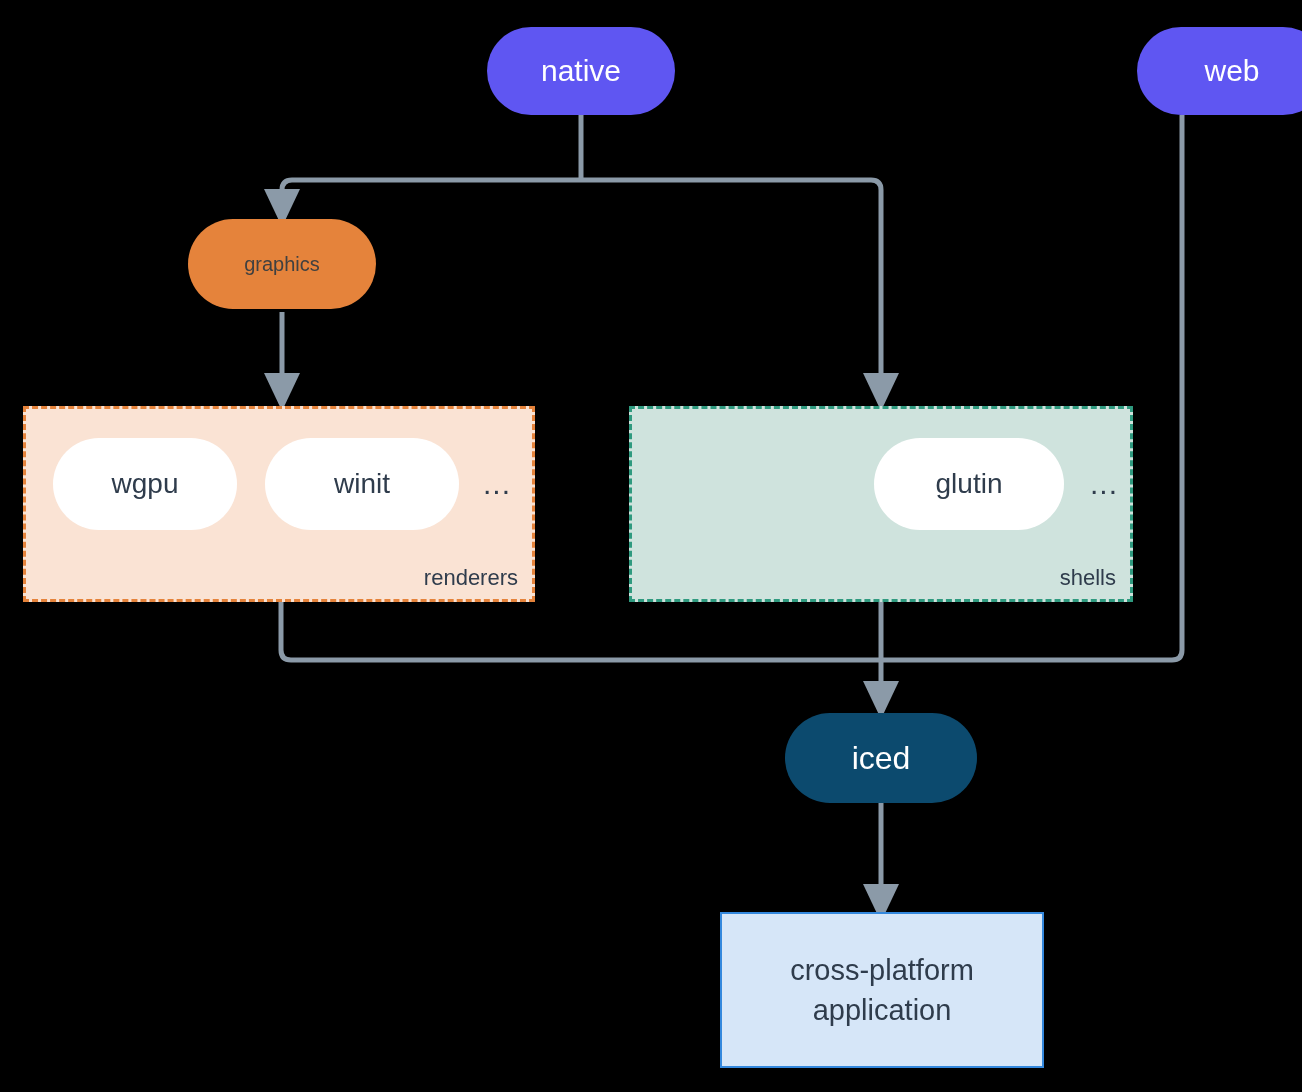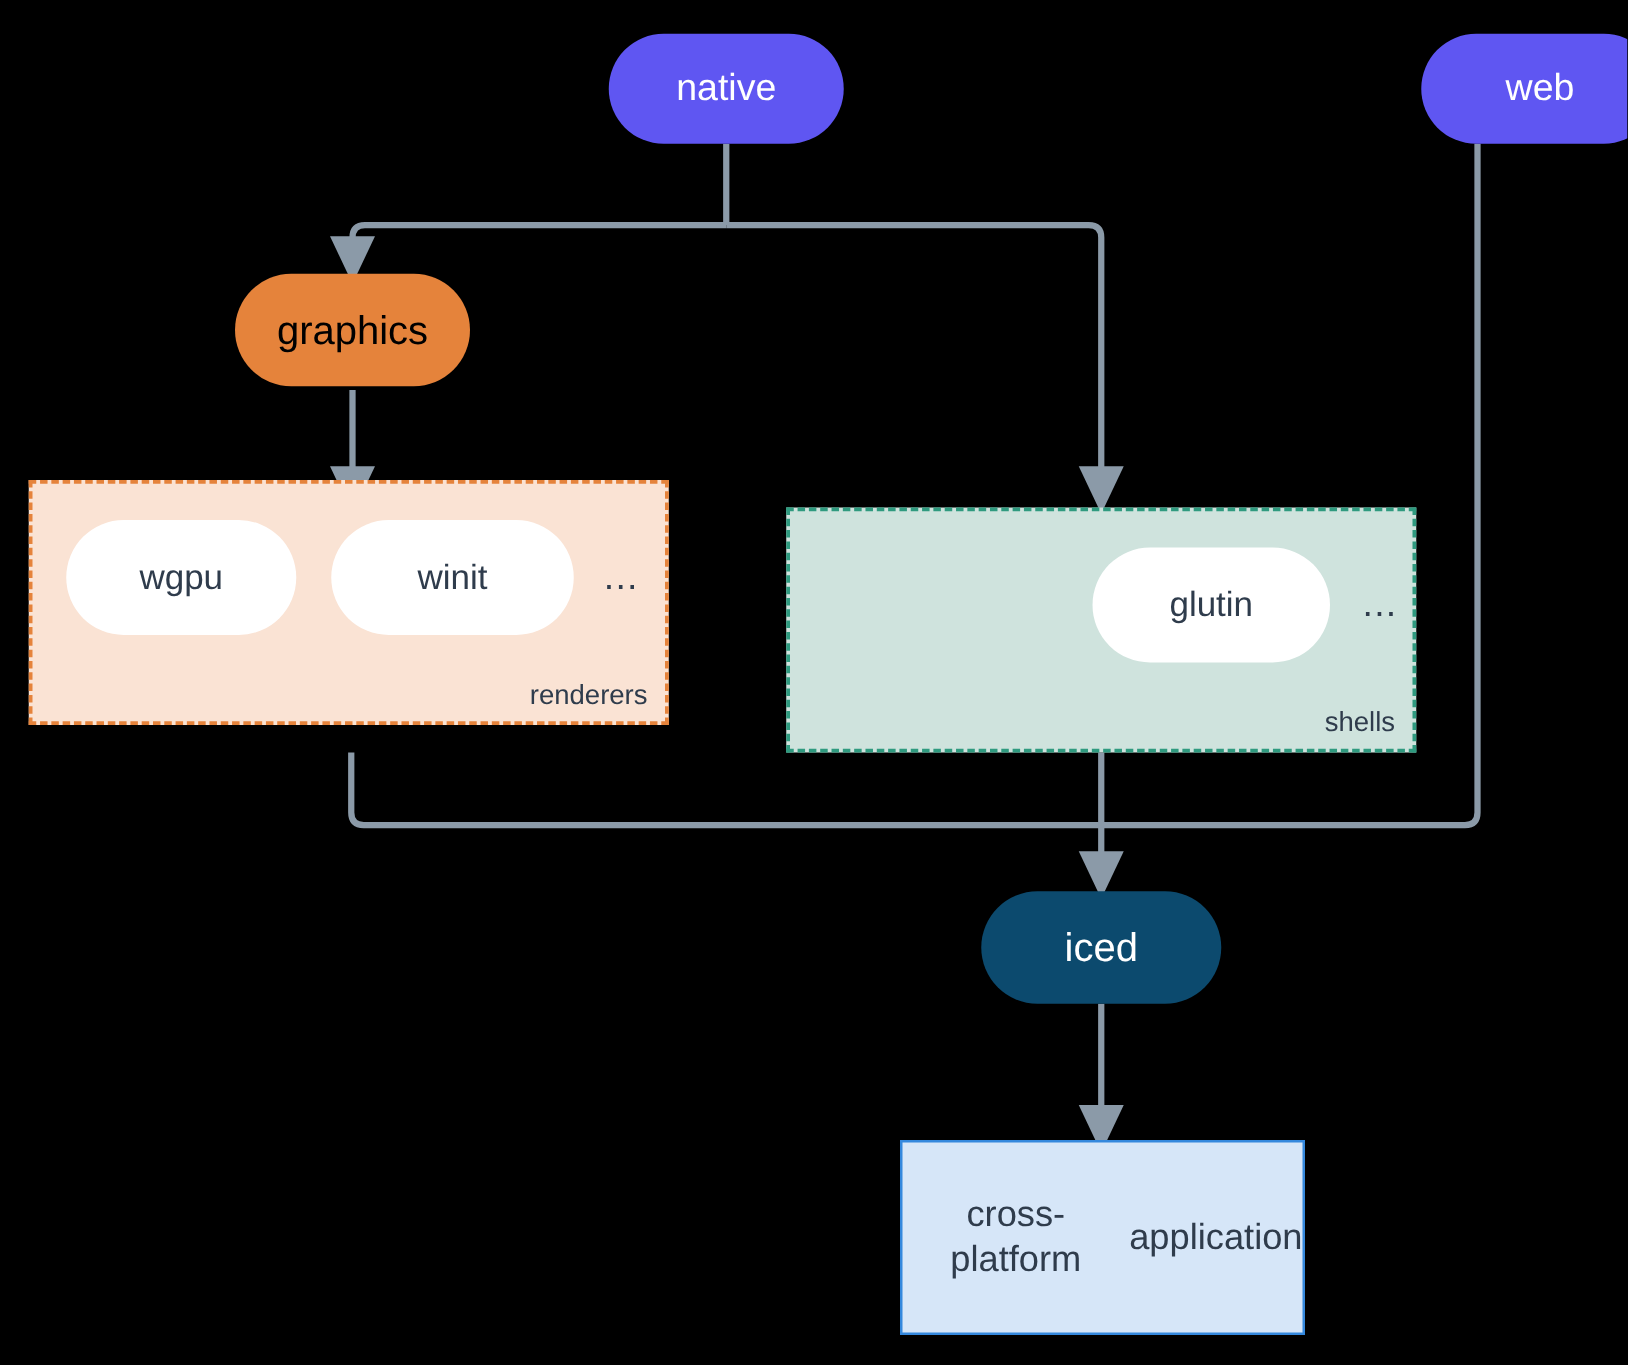--- a/index.html
+++ b/index.html
@@ -35,35 +35,35 @@
   .pill {
     border-radius: 999px;
   }
   .node-native, .node-web {
     background: #5f56f2;
     color: #ffffff;
     font-size: 30px;
   }
   .node-graphics {
     background: #e5833b;
-    color: #000000;
-    font-size: 32px;
+    color: #404040;
+    font-size: 20px;
   }
   .node-iced {
     background: #0c4a6e;
     color: #ffffff;
     font-size: 32px;
   }
   .node-app {
     background: #d6e6f8;
     color: #2f3c4c;
     border: 2px solid #3488dd;
     color: #2f3c4c;
     font-size: 29px;
-    flex-direction: row;
+    flex-direction: column;
     justify-content: center;
   }
   .node-app .app-line {
     display: block;
     padding: 2px 0;
   }
   .group-box {
     position: absolute;
     box-sizing: border-box;
   }
@@ -139,21 +139,21 @@
   </div>
 
   <div class="node pill node-web" style="left:1137px; top:27px; width:190px; height:88px;">
     <span>web</span>
   </div>
 
   <div class="node pill node-graphics" style="left:188px; top:219px; width:188px; height:90px;">
     <span>graphics</span>
   </div>
 
-  <div class="group-box group-renderers" style="left:23px; top:384px; width:512px; height:196px;">
+  <div class="group-box group-renderers" style="left:23px; top:406px; width:512px; height:196px;">
     <div class="leaf-pill" style="left:27px; top:29px; width:184px; height:92px;">
       <span>wgpu</span>
     </div>
     <div class="leaf-pill" style="left:239px; top:29px; width:194px; height:92px;">
       <span>winit</span>
     </div>
     <div class="ellipsis" style="left:457px; top:29px; height:92px;">...</div>
     <div class="group-label">renderers</div>
   </div>
 

